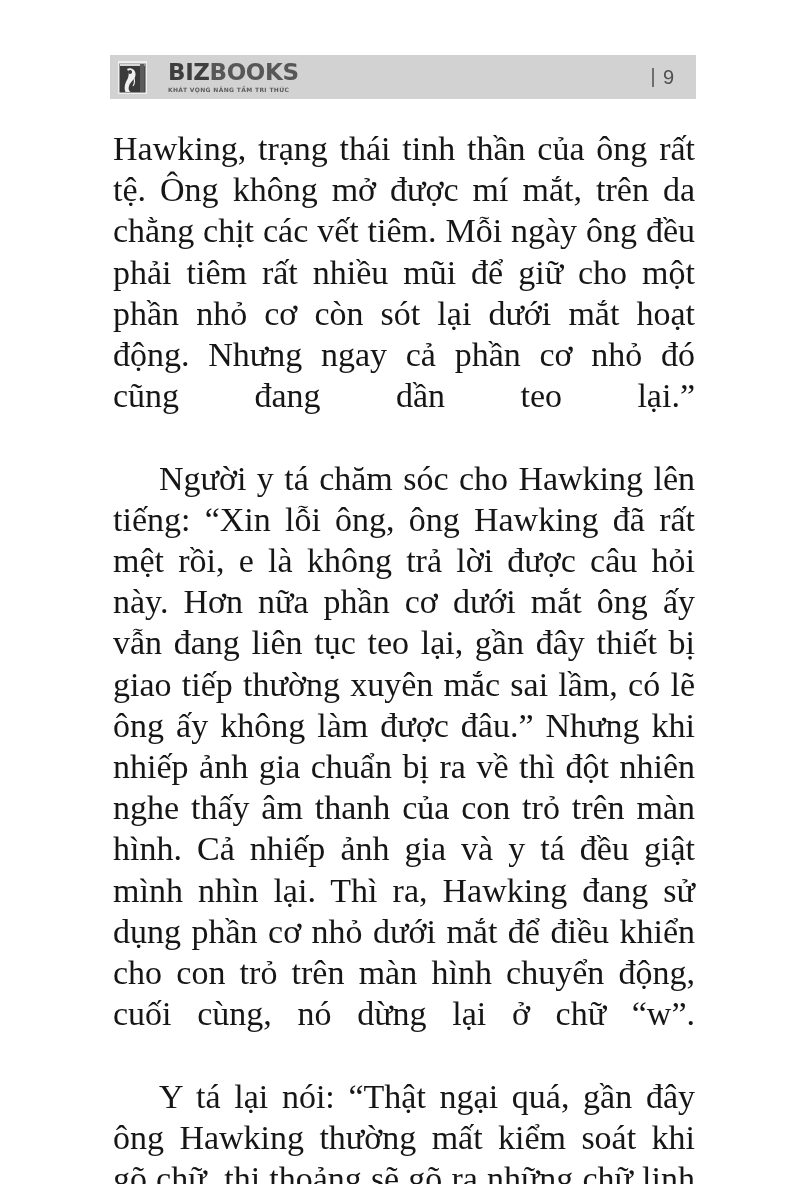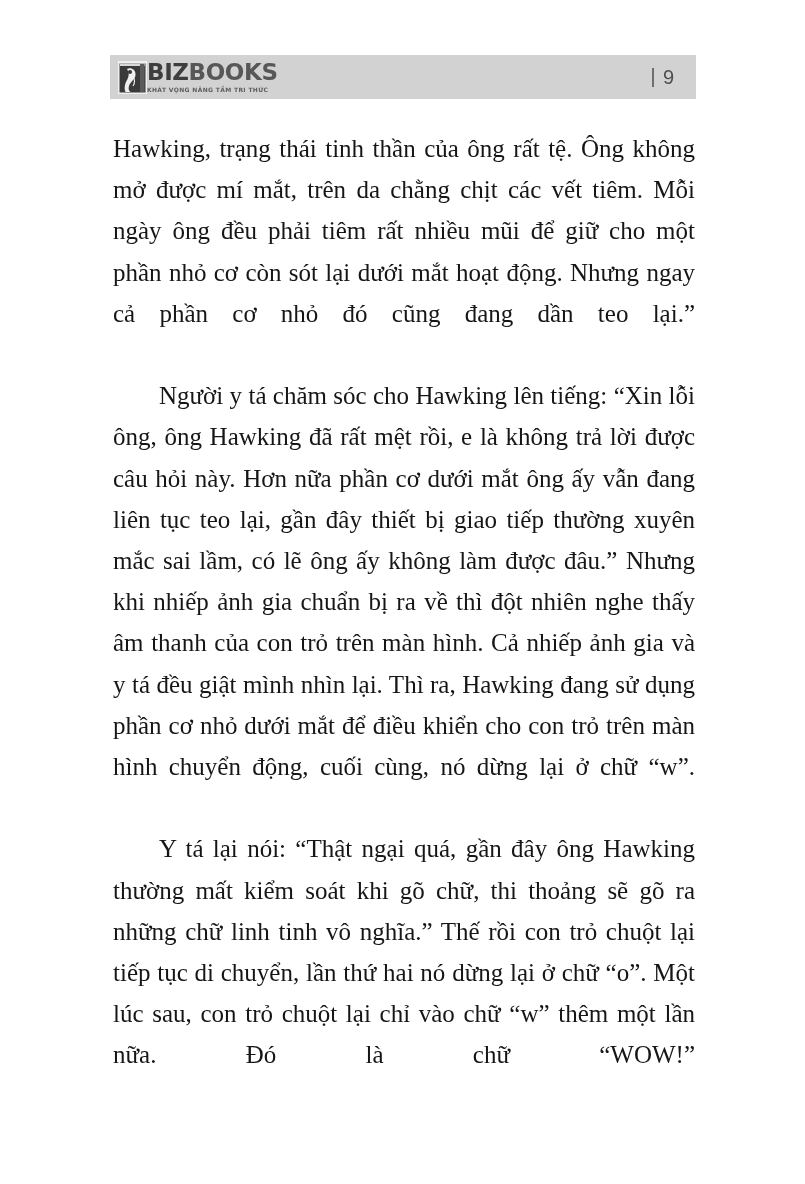--- a/index.html
+++ b/index.html
@@ -47,21 +47,21 @@
     width: 29px;
     height: 33px;
     flex: 0 0 auto;
     display: block;
   }
 
   .brand-words {
     display: flex;
     flex-direction: column;
     justify-content: center;
-    margin-left: 0;
+    margin-left: 21px;
   }
 
   .brand-name {
     font-family: "DejaVu Sans", "Liberation Sans", sans-serif;
     font-size: 23px;
     font-weight: 700;
     letter-spacing: -0.4px;
     line-height: 1;
     color: #4a4a4a;
     white-space: nowrap;
@@ -103,21 +103,21 @@
   
   .body-col {
     position: absolute;
     left: 113px;
     top: 128px;
     width: 582px;
   }
 
   p.para {
     margin: 0;
-    font-size: 25px;
+    font-size: 34px;
     line-height: 41.2px;
     color: #161616;
     text-align: justify;
     text-justify: inter-word;
     text-indent: 46px;
     -webkit-hyphens: none;
     hyphens: none;
   }
 
   p.para.no-indent { text-indent: 0; }

